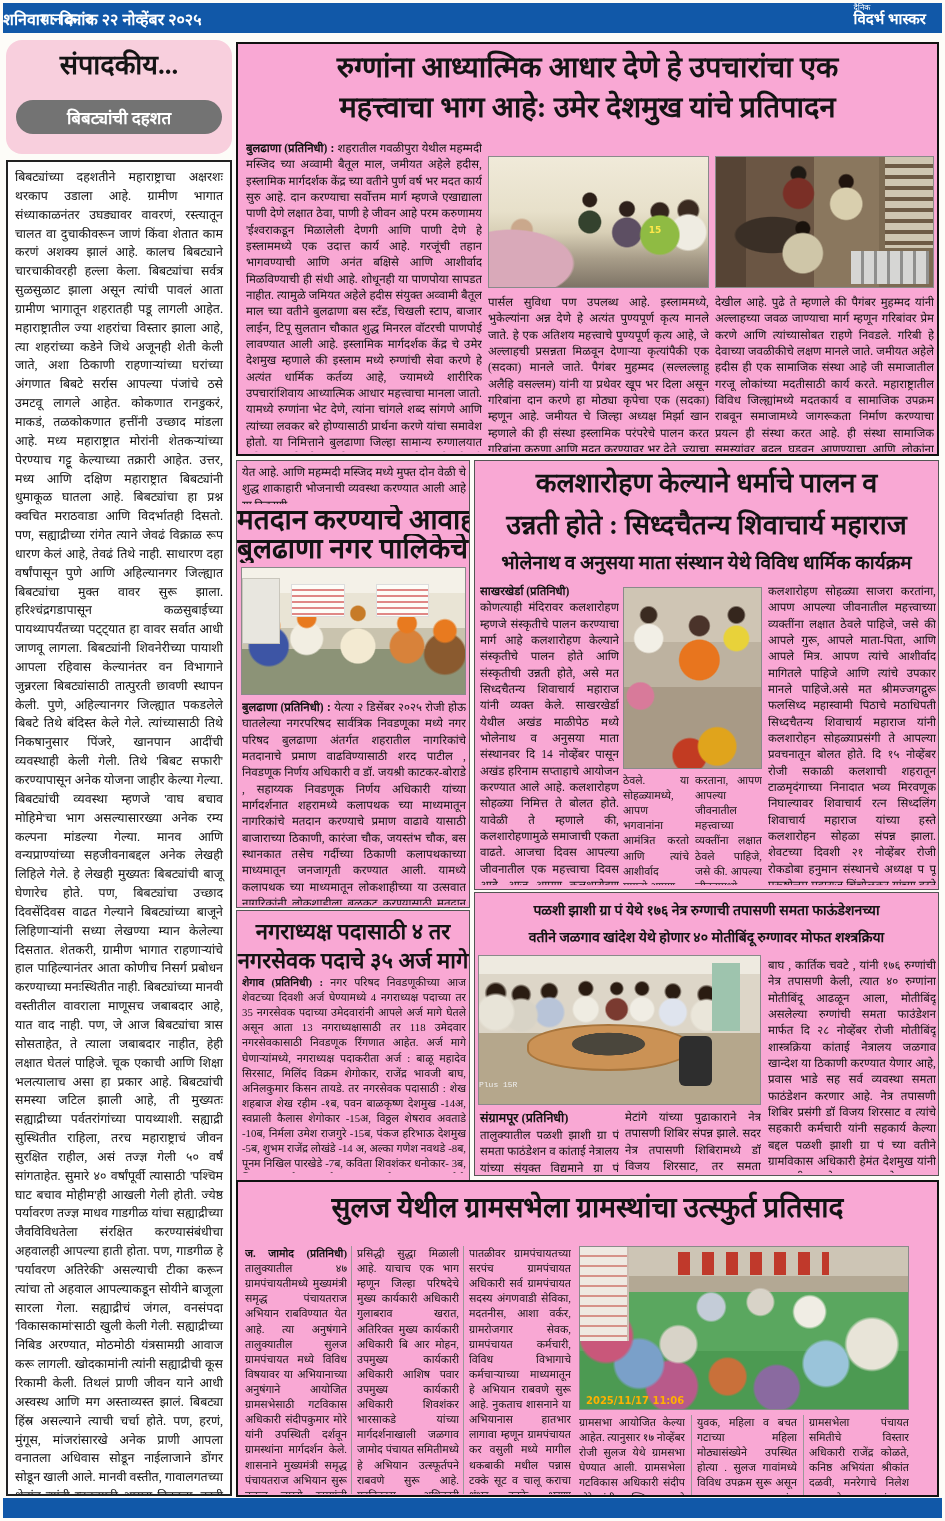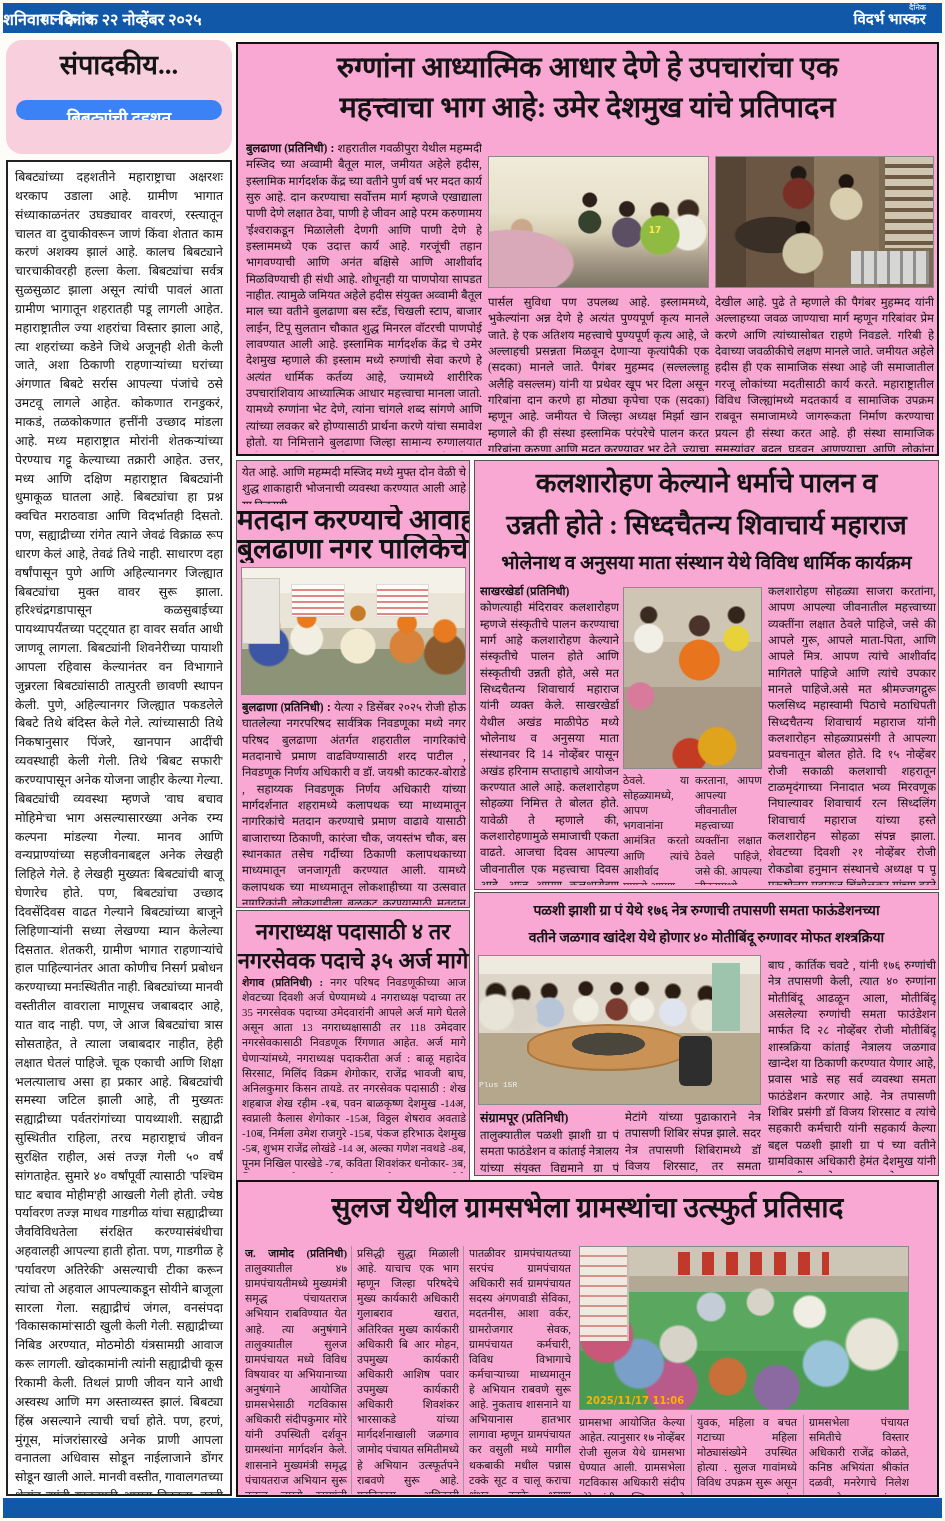--- a/index.html
+++ b/index.html
@@ -4,29 +4,29 @@
 <style>
   *{margin:0;padding:0;box-sizing:border-box}
   body{margin:0;background:#e9e7e1}
   .page{position:relative;width:945px;height:1521px;background:#fdfcf8;
         font-family:"Liberation Serif","DejaVu Serif",serif;color:#141414;overflow:hidden}
 
   
   .topbar{position:absolute;left:3px;top:3px;width:939px;height:30px;background:#1158a8;color:#fff}
   .pageno{position:absolute;left:38px;top:5px;font-weight:bold;font-size:15px}
   .dateline{position:absolute;left:0;right:0;top:5px;text-align:left;font-weight:bold;font-size:16px}
-  .brand{position:absolute;right:16px;top:1px;text-align:right;line-height:1.05}
+  .brand{position:absolute;right:16px;top:1px;text-align:left;line-height:1.05}
   .brand-small{display:block;font-size:8px}
   .brand-big{display:block;font-size:15px;font-weight:bold}
 
   
   .editorial{position:absolute;left:6px;top:40px;width:226px;height:1456px}
   .ed-pink{position:absolute;left:0;top:0;width:226px;height:114px;background:#f8cfdd;border-radius:16px}
   .ed-label{text-align:center;font-size:27px;font-weight:bold;padding-top:5px}
-  .ed-title{position:absolute;left:10px;top:60px;width:206px;height:20px;background:#3b82f6;border-radius:19px;
+  .ed-title{position:absolute;left:10px;top:60px;width:206px;height:34px;background:#737373;border-radius:19px;
             color:#fff;font-size:17px;font-weight:bold;text-align:center;line-height:38px;overflow:hidden}
   .ed-body{position:absolute;left:0;top:120px;width:226px;height:1336px;border:2px solid #222;background:#fff;
            padding:6px 7px;font-size:12.4px;line-height:1.52;text-align:justify;overflow:hidden}
 
   
   .art{position:absolute;background:#f9a8d4;overflow:hidden}
   .hl{position:absolute;left:0;right:0;text-align:center;font-weight:bold;white-space:nowrap;overflow:hidden}
   .subhl{position:absolute;left:0;right:0;text-align:center;font-weight:bold;font-size:19px;white-space:nowrap;overflow:hidden}
   .txt{position:absolute;font-size:11.5px;line-height:1.42;text-align:justify;overflow:hidden;word-break:break-word}
   .txt-s{font-size:10.8px;line-height:1.4}
@@ -199,21 +199,21 @@
   </section>
 
   <article class="art" id="a1">
     <div class="hl" style="top:4px">रुग्णांना आध्यात्मिक आधार देणे हे उपचारांचा एक</div>
     <div class="hl" style="top:44px">महत्त्वाचा भाग आहे: उमेर देशमुख यांचे प्रतिपादन</div>
     <div class="txt" id="a1-col1">
       <span class="byline">बुलढाणा (प्रतिनिधी) :</span>
       <span>शहरातील गवळीपुरा येथील महम्मदी मस्जिद च्या अव्वामी बैतूल माल, जमीयत अहेले हदीस, इस्लामिक मार्गदर्शक केंद्र च्या वतीने पुर्ण वर्ष भर मदत कार्य सुरु आहे. दान करण्याचा सर्वोत्तम मार्ग म्हणजे एखाद्याला पाणी देणे लक्षात ठेवा, पाणी हे जीवन आहे परम करुणामय 'ईश्वराकडून मिळालेली देणगी आणि पाणी देणे हे इस्लाममध्ये एक उदात्त कार्य आहे. गरजूंची तहान भागवण्याची आणि अनंत बक्षिसे आणि आशीर्वाद मिळविण्याची ही संधी आहे. शोधूनही या पाणपोया सापडत नाहीत. त्यामुळे जमियत अहेले हदीस संयुक्त अव्वामी बैतूल माल च्या वतीने बुलढाणा बस स्टँड, चिखली स्टाप, बाजार लाईन, टिपू सुलतान चौकात शुद्ध मिनरल वॉटरची पाणपोई लावण्यात आली आहे. इस्लामिक मार्गदर्शक केंद्र चे उमेर देशमुख म्हणाले की इस्लाम मध्ये रुग्णांची सेवा करणे हे अत्यंत धार्मिक कर्तव्य आहे, ज्यामध्ये शारीरिक उपचारांशिवाय आध्यात्मिक आधार महत्त्वाचा मानला जातो. यामध्ये रुग्णांना भेट देणे, त्यांना चांगले शब्द सांगणे आणि त्यांच्या लवकर बरे होण्यासाठी प्रार्थना करणे यांचा समावेश होतो. या निमित्ताने बुलढाणा जिल्हा सामान्य रुग्णालयात महिन्यातून दोन वेळा फळे वाटप करण्यात येत आहे. औषधी सोबत फळे खाल्ल्याने रुग्णांना लवकर बरे वाटते, त्यामुळे रुग्णालयात फळे वाटप करण्यात</span>
     </div>
     <div class="photo" id="ph-ward">
-      <span class="jersey">17</span>
+      <span class="jersey">15</span>
     </div>
     <div class="photo" id="ph-parcels">
       <span class="shelves"></span>
       <span class="trays"></span>
     </div>
     <div class="txt" id="a1-col2">पार्सल सुविधा पण उपलब्ध आहे. इस्लाममध्ये, भुकेल्यांना अन्न देणे हे अत्यंत पुण्यपूर्ण कृत्य मानले जाते. हे एक अतिशय महत्त्वाचे पुण्यपूर्ण कृत्य आहे, जे अल्लाहची प्रसन्नता मिळवून देणाऱ्या कृत्यांपैकी एक (सदका) मानले जाते. पैगंबर मुहम्मद (सल्लल्लाहू अलैहि वसल्लम) यांनी या प्रथेवर खूप भर दिला असून गरिबांना दान करणे हा मोठ्या कृपेचा एक (सदका) म्हणून आहे. जमीयत चे जिल्हा अध्यक्ष मिर्झा खान म्हणाले की ही संस्था इस्लामिक परंपरेचे पालन करत गरिबांना करुणा आणि मदत करण्यावर भर देते, ज्याचा उल्लेख पैगंबर मुहम्मद यांच्या शिकवणी आणि कुराणातील वचनांमध्ये</div>
     <div class="txt" id="a1-col3">देखील आहे. पुढे ते म्हणाले की पैगंबर मुहम्मद यांनी अल्लाहच्या जवळ जाण्याचा मार्ग म्हणून गरिबांवर प्रेम करणे आणि त्यांच्यासोबत राहणे निवडले. गरिबी हे देवाच्या जवळीकीचे लक्षण मानले जाते. जमीयत अहेले हदीस ही एक सामाजिक संस्था आहे जी समाजातील गरजू लोकांच्या मदतीसाठी कार्य करते. महाराष्ट्रातील विविध जिल्ह्यांमध्ये मदतकार्य व सामाजिक उपक्रम राबवून समाजामध्ये जागरूकता निर्माण करण्याचा प्रयत्न ही संस्था करत आहे. ही संस्था सामाजिक समस्यांवर बदल घडवून आणण्याचा आणि लोकांना समस्यांबद्दल शिक्षित करण्याचा प्रयत्न करत आहे.</div>
   </article>
 
   <article class="art" id="a2">

